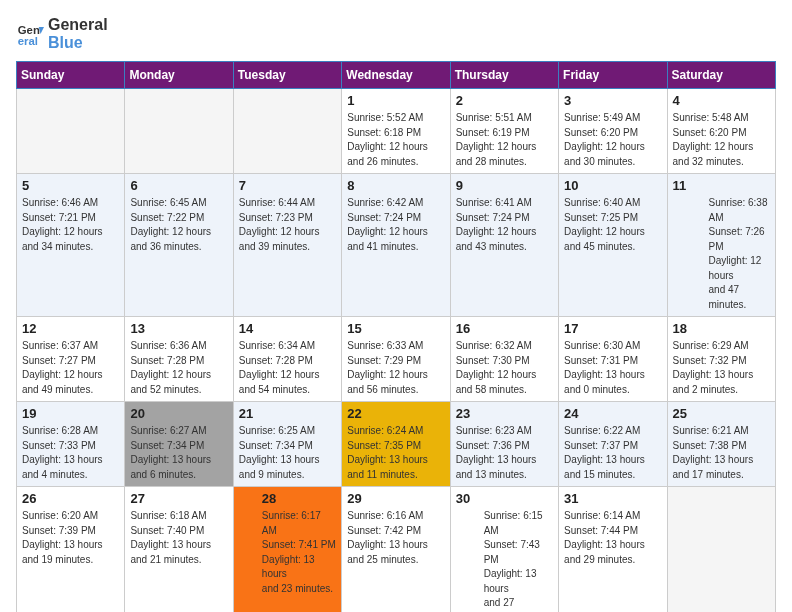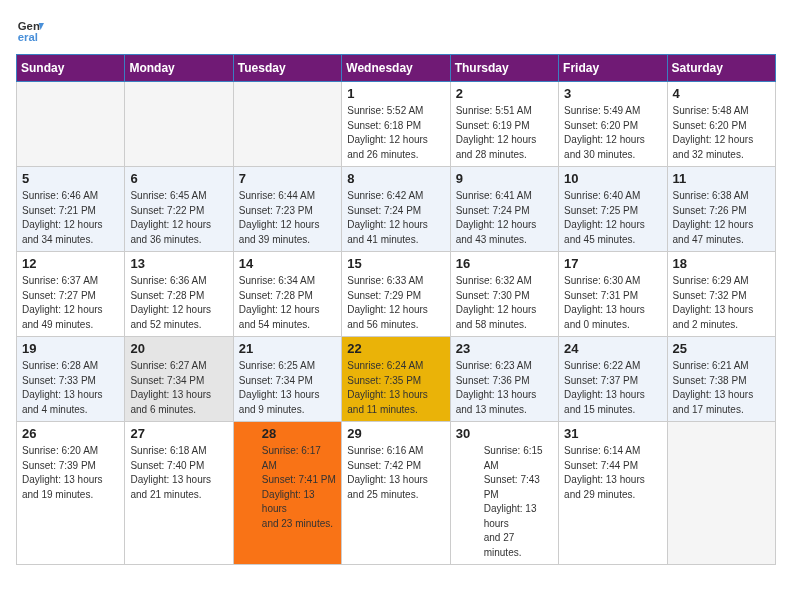--- a/index.html
+++ b/index.html
@@ -86,20 +86,24 @@
 </head>
 <body>
 
 <div class="header-area">
   <div class="logo">
     <svg class="logo-icon" viewBox="0 0 32 32">
       <text x="2" y="16" font-size="13" font-weight="bold" fill="#333" font-family="Arial">Gen</text>
       <text x="2" y="29" font-size="13" font-weight="bold" fill="#4a90d9" font-family="Arial">eral</text>
       <polygon points="26,8 32,8 28,16" fill="#4a90d9"></polygon>
     </svg>
+    <div>
+      <div style="font-size:16px;font-weight:bold;color:#333;line-height:1.1;">General</div>
+      <div style="font-size:16px;font-weight:bold;color:#4a90d9;line-height:1.1;">Blue</div>
+    </div>
   </div>
   <div class="title-area">
     <h1></h1>
     <h2></h2>
   </div>
 </div>
 
 <table>
   <thead>
     <tr>
@@ -184,21 +188,21 @@
         </td>
         <td style="background: rgb(238, 243, 250);">
           <span class="day-number">10</span>
           <div class="cell-content" style="white-space: pre-line;">Sunrise: 6:40 AM
 Sunset: 7:25 PM
 Daylight: 12 hours
 and 45 minutes.</div>
         </td>
         <td style="background: rgb(238, 243, 250);">
           <span class="day-number">11</span>
-          <div class="cell-content" style="white-space: pre-line;">Sunrise: 6:38 AM
+          <div class="cell-content" style="white-space: pre-line; margin-left: 36px;">Sunrise: 6:38 AM
 Sunset: 7:26 PM
 Daylight: 12 hours
 and 47 minutes.</div>
         </td>
       </tr>
       <tr>
         <td style="background: rgb(255, 255, 255);">
           <span class="day-number">12</span>
           <div class="cell-content" style="white-space: pre-line;">Sunrise: 6:37 AM
 Sunset: 7:27 PM
@@ -249,21 +253,21 @@
         </td>
       </tr>
       <tr>
         <td style="background: rgb(238, 243, 250);">
           <span class="day-number">19</span>
           <div class="cell-content" style="white-space: pre-line;">Sunrise: 6:28 AM
 Sunset: 7:33 PM
 Daylight: 13 hours
 and 4 minutes.</div>
         </td>
-        <td style="background: #e5e5e5;">
+        <td style="background: #a3a3a3;">
           <span class="day-number">20</span>
           <div class="cell-content" style="white-space: pre-line;">Sunrise: 6:27 AM
 Sunset: 7:34 PM
 Daylight: 13 hours
 and 6 minutes.</div>
         </td>
         <td style="background: rgb(238, 243, 250); margin-top: 42px;">
           <span class="day-number">21</span>
           <div class="cell-content" style="white-space: pre-line;">Sunrise: 6:25 AM
 Sunset: 7:34 PM

